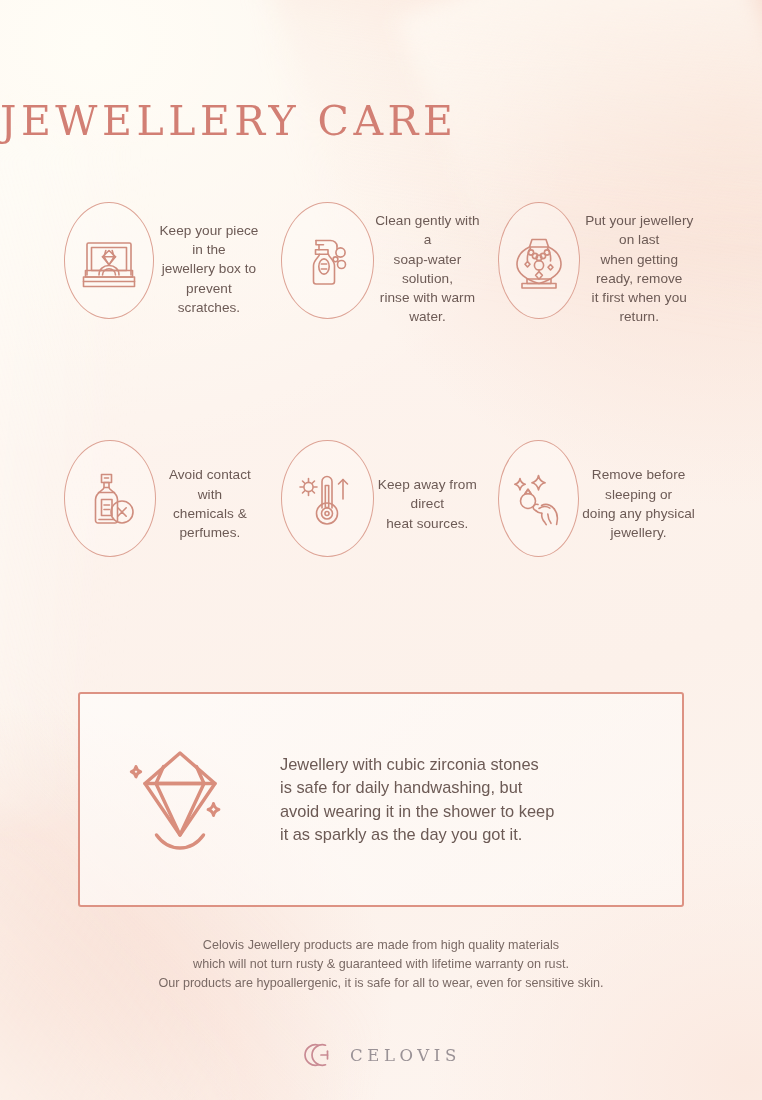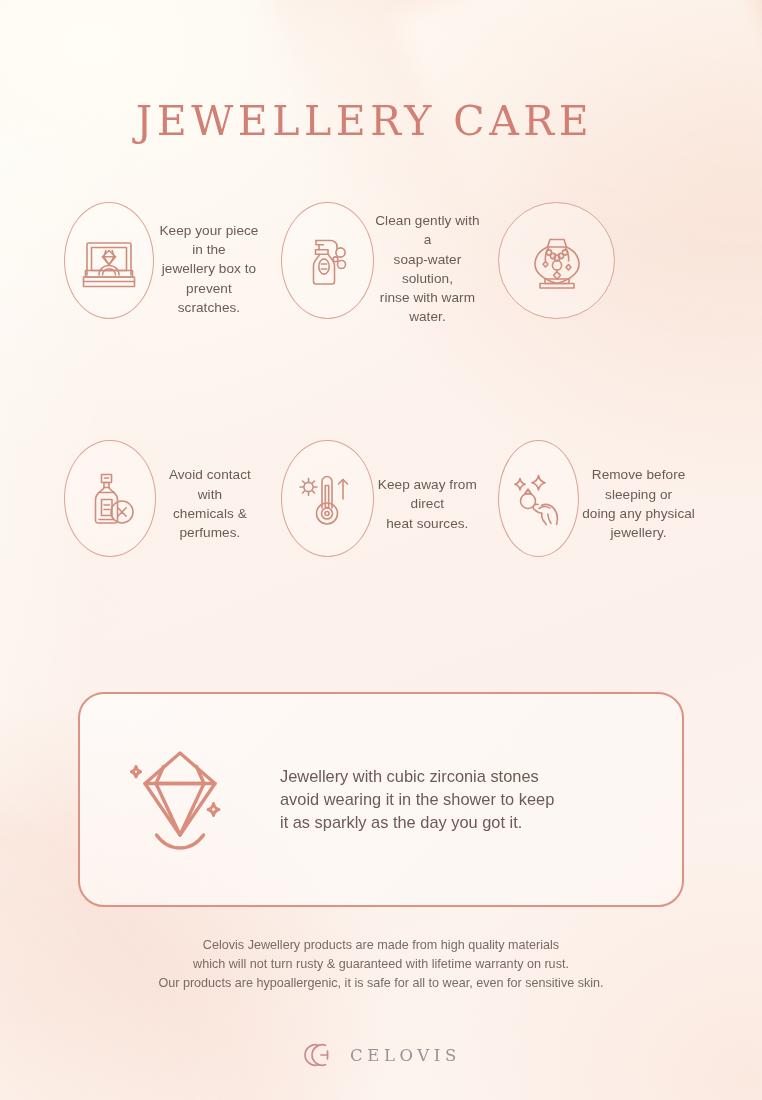--- a/index.html
+++ b/index.html
@@ -51,21 +51,21 @@
     top:120px; left:-120px; width:320px; height:700px;
     background:linear-gradient(95deg, rgba(255,254,249,.8) 0%, rgba(255,252,247,0) 70%);
     filter:blur(18px);
   }
 
   .content { position:relative; width:762px; height:1100px; }
 
   
   .title {
     position:absolute; top:97px; left:0; width:729px;
-    text-align:center;
+    text-align:left;
     font-family:"DejaVu Serif", serif;
     font-size:41px;
     font-weight:400;
     letter-spacing:4.5px;
     color:#d27f74;
     white-space:nowrap;
   }
 
   
   .grid {
@@ -93,21 +93,21 @@
     color:#6c5a55;
     letter-spacing:.05px;
   }
   .cell-row2 .caption { margin-top:11px; }
 
   
   .highlight {
     position:absolute; left:78px; top:692px;
     width:606px; height:215px;
     border:2px solid #dd9283;
-    border-radius:26px;
+    border-radius:3px;
     background:linear-gradient(135deg, rgba(255,253,251,.72) 0%, rgba(254,250,247,.5) 100%);
     display:flex; align-items:center;
   }
   .highlight-icon { width:200px; display:flex; justify-content:center; align-items:center; }
   .highlight-text {
     font-size:16.4px;
     line-height:1.42;
     color:#6c5a55;
     padding-right:24px;
   }
@@ -209,20 +209,25 @@
             <circle cx="34" cy="33" r="2.6"></circle>
             <circle cx="38" cy="34.8" r="2.8"></circle>
             <circle cx="42" cy="33" r="2.6"></circle>
             <circle cx="46" cy="29.5" r="2.6"></circle>
             <path d="M38 37.6c2.6 0 4.6 2.1 4.6 4.7S40.6 47 38 47s-4.6-2.1-4.6-4.7 2-4.7 4.6-4.7z"></path>
             <path d="M38 47v1.6M38 48.6l3.4 3.7-3.4 3.9-3.4-3.9z"></path>
             <path d="M26.5 38.5 29 41.2l-2.5 2.8-2.5-2.8z"></path>
             <path d="M49.5 41.5 52 44.2l-2.5 2.8-2.5-2.8z"></path>
           </svg>
         </div>
+        <div class="caption">
+          <div>Put your jewellery on last</div>
+          <div>when getting ready, remove</div>
+          <div>it first when you return.</div>
+        </div>
       </div>
     </div>
 
     <div class="grid grid-row2">
 
       <div class="cell cell-row2">
         <div class="icon-circle">
           <svg width="76" height="76" viewBox="0 0 76 76" fill="none" stroke="#cf8d7e" stroke-width="1.6" stroke-linecap="round" stroke-linejoin="round">
             <path d="M29.5 13.5h10v8h-10z"></path>
             <path d="M32 21.5h5v5h-5z"></path>
@@ -295,20 +300,21 @@
           <path d="M44 44.5h48"></path>
           <path d="M44.5 96c6 8.5 14 13 23.5 13s17.5-4.5 23.5-13"></path>
           <g stroke-width="3">
             <path d="M24 27.5c.6 3.1 1.9 4.5 4.7 5.2-2.8.7-4.1 2.1-4.7 5.2-.6-3.1-1.9-4.5-4.7-5.2 2.8-.7 4.1-2.1 4.7-5.2z"></path>
             <path d="M101.5 64.5c.7 3.6 2.2 5.2 5.4 6-3.2.8-4.7 2.4-5.4 6-.7-3.6-2.2-5.2-5.4-6 3.2-.8 4.7-2.4 5.4-6z"></path>
           </g>
         </svg>
       </div>
       <div class="highlight-text">
         <span>Jewellery with cubic zirconia stones</span>
+        <span>is safe for daily handwashing, but</span>
         <span>avoid wearing it in the shower to keep</span>
         <span>it as sparkly as the day you got it.</span>
       </div>
     </div>
 
     <div class="footer">
       <span>Celovis Jewellery products are made from high quality materials</span>
       <span>which will not turn rusty &amp; guaranteed with lifetime warranty on rust.</span>
       <span>Our products are hypoallergenic, it is safe for all to wear, even for sensitive skin.</span>
     </div>

